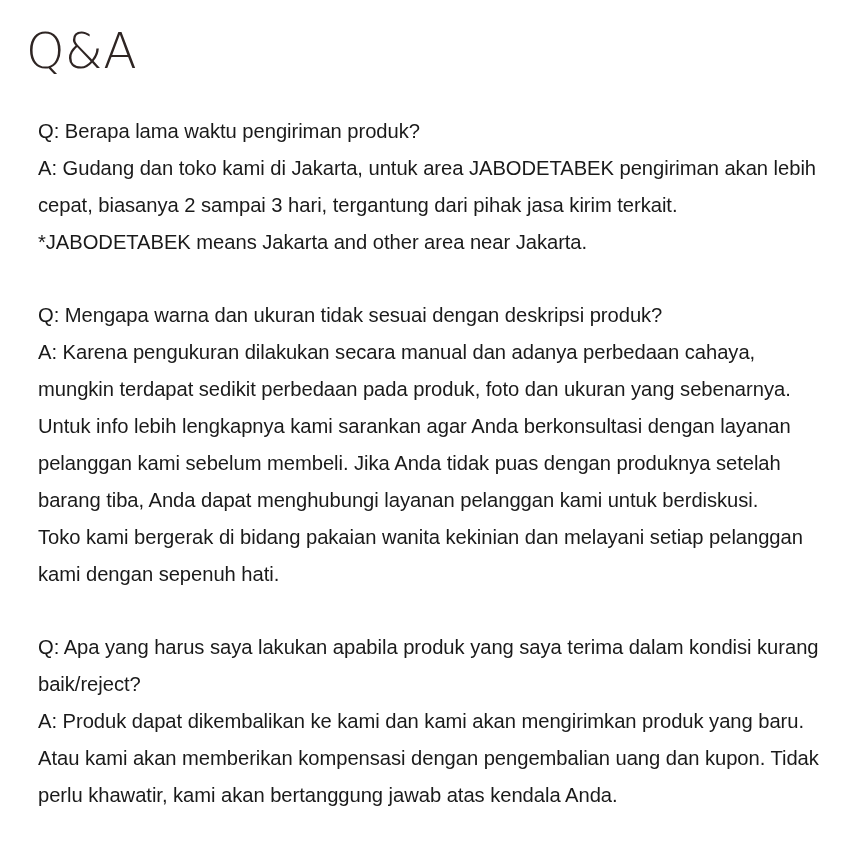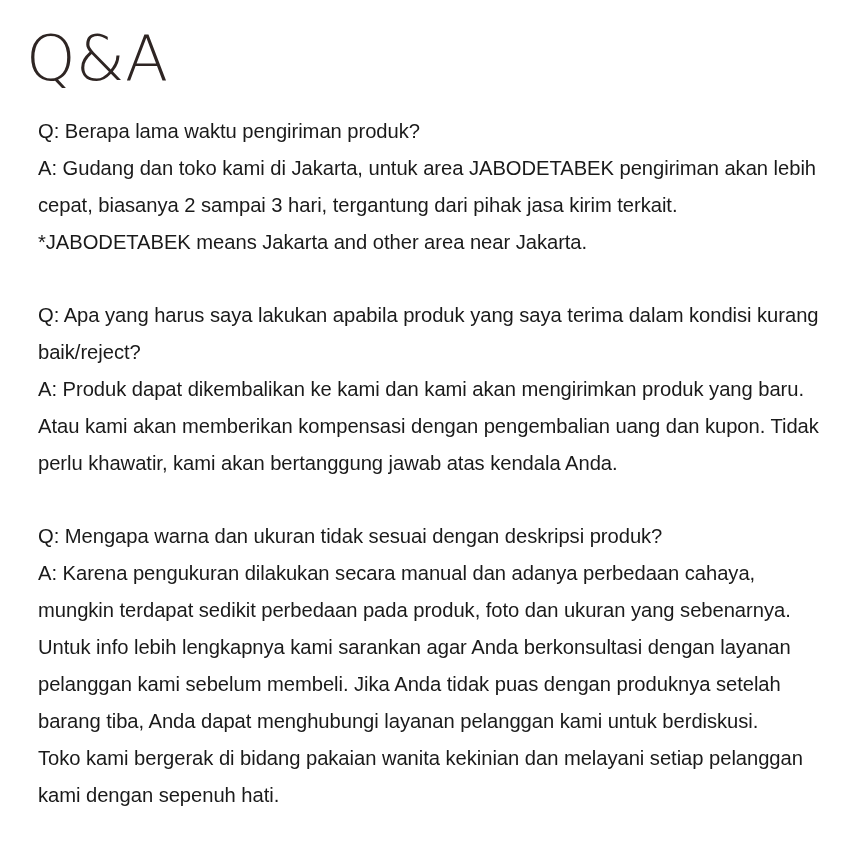--- a/index.html
+++ b/index.html
@@ -19,21 +19,21 @@
     height: 845px;
     background: #ffffff;
     box-sizing: border-box;
     padding: 0;
   }
   .page-title {
     position: absolute;
     left: 26px;
     top: 26px;
     font-family: "DejaVu Sans", sans-serif;
-    font-size: 63px;
+    font-size: 49px;
     font-weight: 300;
     line-height: 1.05;
     letter-spacing: 0.2px;
     color: #2e2523;
     white-space: nowrap;
   }
   .qa-body {
     position: absolute;
     left: 38px;
     top: 112px;
@@ -68,26 +68,26 @@
 
   <div class="qa-body">
 
     <div class="qa-block">
       <div class="qa-line">Q: Berapa lama waktu pengiriman produk?</div>
       <div class="qa-line">A: Gudang dan toko kami di Jakarta, untuk area JABODETABEK pengiriman akan lebih cepat, biasanya 2 sampai 3 hari, tergantung dari pihak jasa kirim terkait.</div>
       <div class="qa-line">*JABODETABEK means Jakarta and other area near Jakarta.</div>
     </div>
 
     <div class="qa-block">
-      <div class="qa-line">Q: Apa yang harus saya lakukan apabila produk yang saya terima dalam kondisi kurang baik/reject?</div>
-      <div class="qa-line">A: Produk dapat dikembalikan ke kami dan kami akan mengirimkan produk yang baru. Atau kami akan memberikan kompensasi dengan pengembalian uang dan kupon. Tidak perlu khawatir, kami akan bertanggung jawab atas kendala Anda.</div>
-    </div>
-
-    <div class="qa-block">
       <div class="qa-line">Q: Mengapa warna dan ukuran tidak sesuai dengan deskripsi produk?</div>
       <div class="qa-line">A: Karena pengukuran dilakukan secara manual dan adanya perbedaan cahaya, mungkin terdapat sedikit perbedaan pada produk, foto dan ukuran yang sebenarnya.</div>
       <div class="qa-line">Untuk info lebih lengkapnya kami sarankan agar Anda berkonsultasi dengan layanan pelanggan kami sebelum membeli. Jika Anda tidak puas dengan produknya setelah barang tiba, Anda dapat menghubungi layanan pelanggan kami untuk berdiskusi.</div>
       <div class="qa-line">Toko kami bergerak di bidang pakaian wanita kekinian dan melayani setiap pelanggan kami dengan sepenuh hati.</div>
+    </div>
+
+    <div class="qa-block">
+      <div class="qa-line">Q: Apa yang harus saya lakukan apabila produk yang saya terima dalam kondisi kurang baik/reject?</div>
+      <div class="qa-line">A: Produk dapat dikembalikan ke kami dan kami akan mengirimkan produk yang baru. Atau kami akan memberikan kompensasi dengan pengembalian uang dan kupon. Tidak perlu khawatir, kami akan bertanggung jawab atas kendala Anda.</div>
     </div>
 
   </div>
 
 </div>
 
 </body></html>

